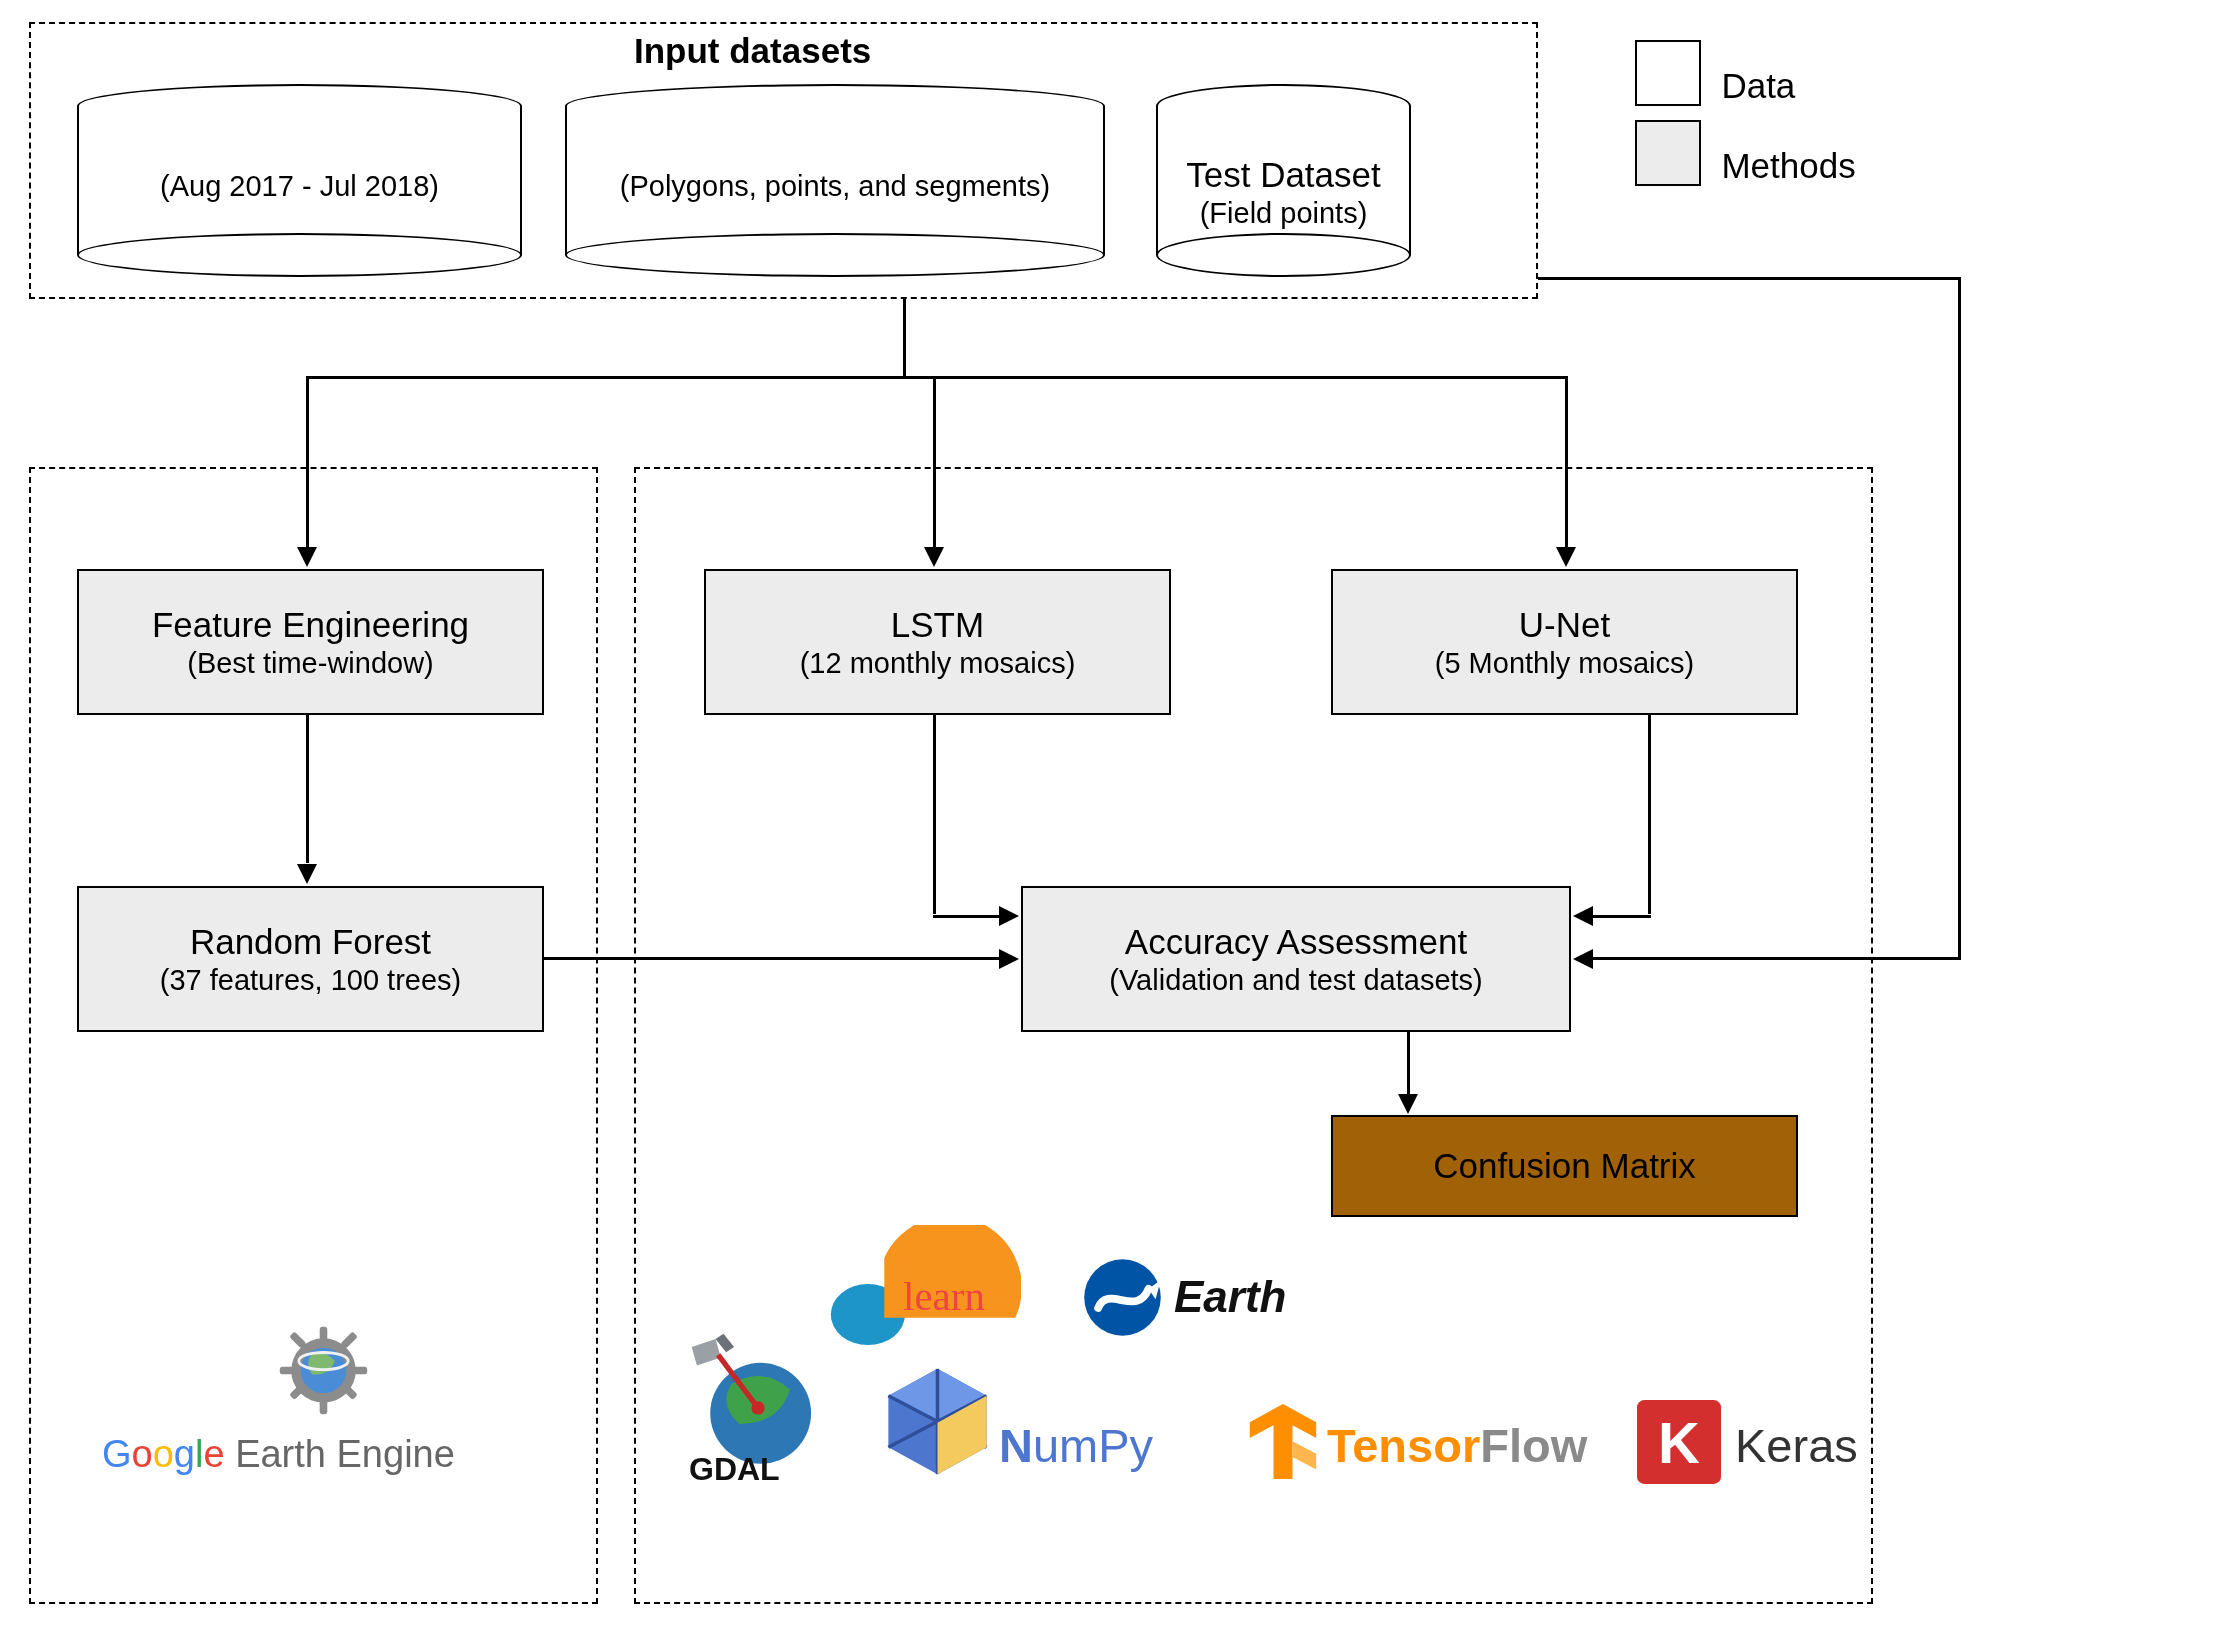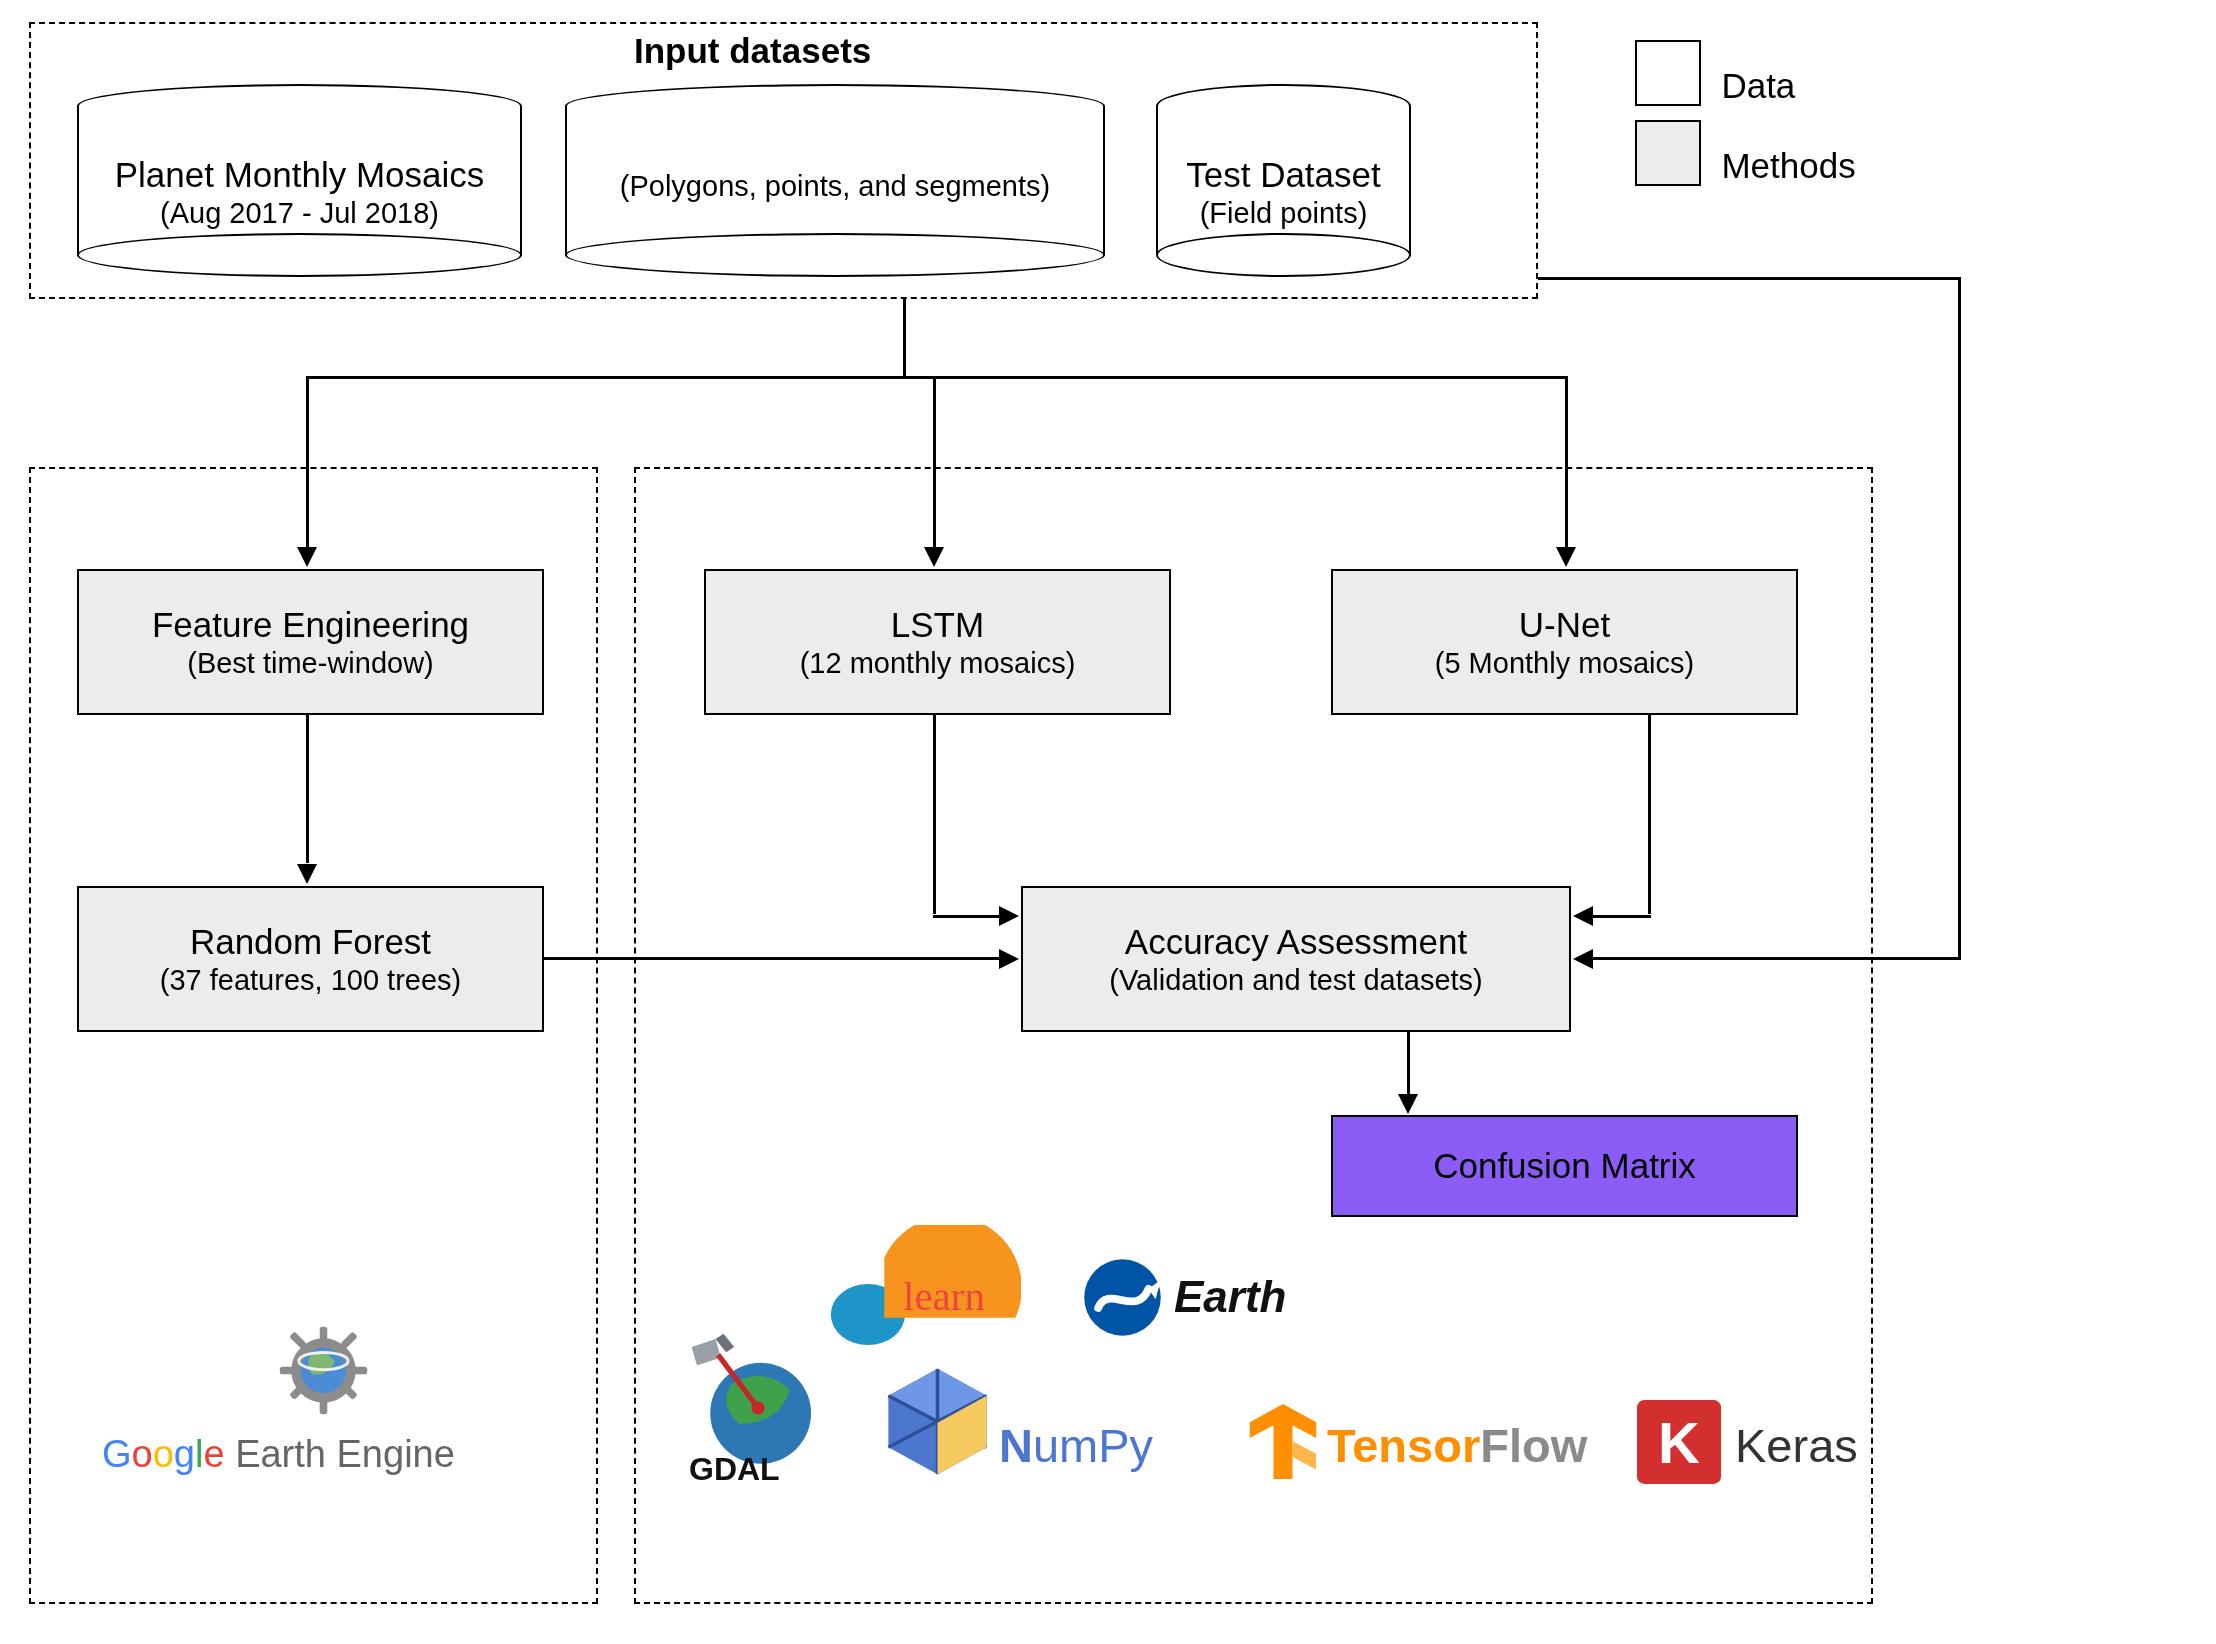--- a/index.html
+++ b/index.html
@@ -29,21 +29,21 @@
     box-sizing: border-box;
     display: flex;
     flex-direction: column;
     justify-content: center;
     align-items: center;
     text-align: center;
   }
   .data-box {
     position: absolute;
     border: 2.2px solid #000;
-    background: #8b5cf6;
+    background: #a16207;
     box-sizing: border-box;
     display: flex;
     flex-direction: column;
     justify-content: center;
     align-items: center;
     text-align: center;
   }
   .title-line {
     font-size: 35px;
     line-height: 1.2;
@@ -124,21 +124,20 @@
 <div id="stage">
 
   <div class="dashed-box" style="left:29px; top:22px; width:1509px; height:277px;"></div>
   <div class="big-title" style="left:634px; top:31px;">Input datasets</div>
 
   <div class="cyl" style="left:77px; top:84px; width:445px; height:193px;">
     <div class="top" style="top:0;    height:44px;"></div>
     <div class="body" style="top:22px; bottom:22px;"></div>
     <div class="bot" style="bottom:0; height:44px;"></div>
     <div class="label">
-      <div class="title-line">Planet Monthly Mosaics</div>
       <div class="sub-line">(Aug 2017 - Jul 2018)</div>
     </div>
   </div>
 
   <div class="cyl" style="left:565px; top:84px; width:540px; height:193px;">
     <div class="top" style="top:0;    height:44px;"></div>
     <div class="body" style="top:22px; bottom:22px;"></div>
     <div class="bot" style="bottom:0; height:44px;"></div>
     <div class="label">
       <div class="sub-line">(Polygons, points, and segments)</div>

